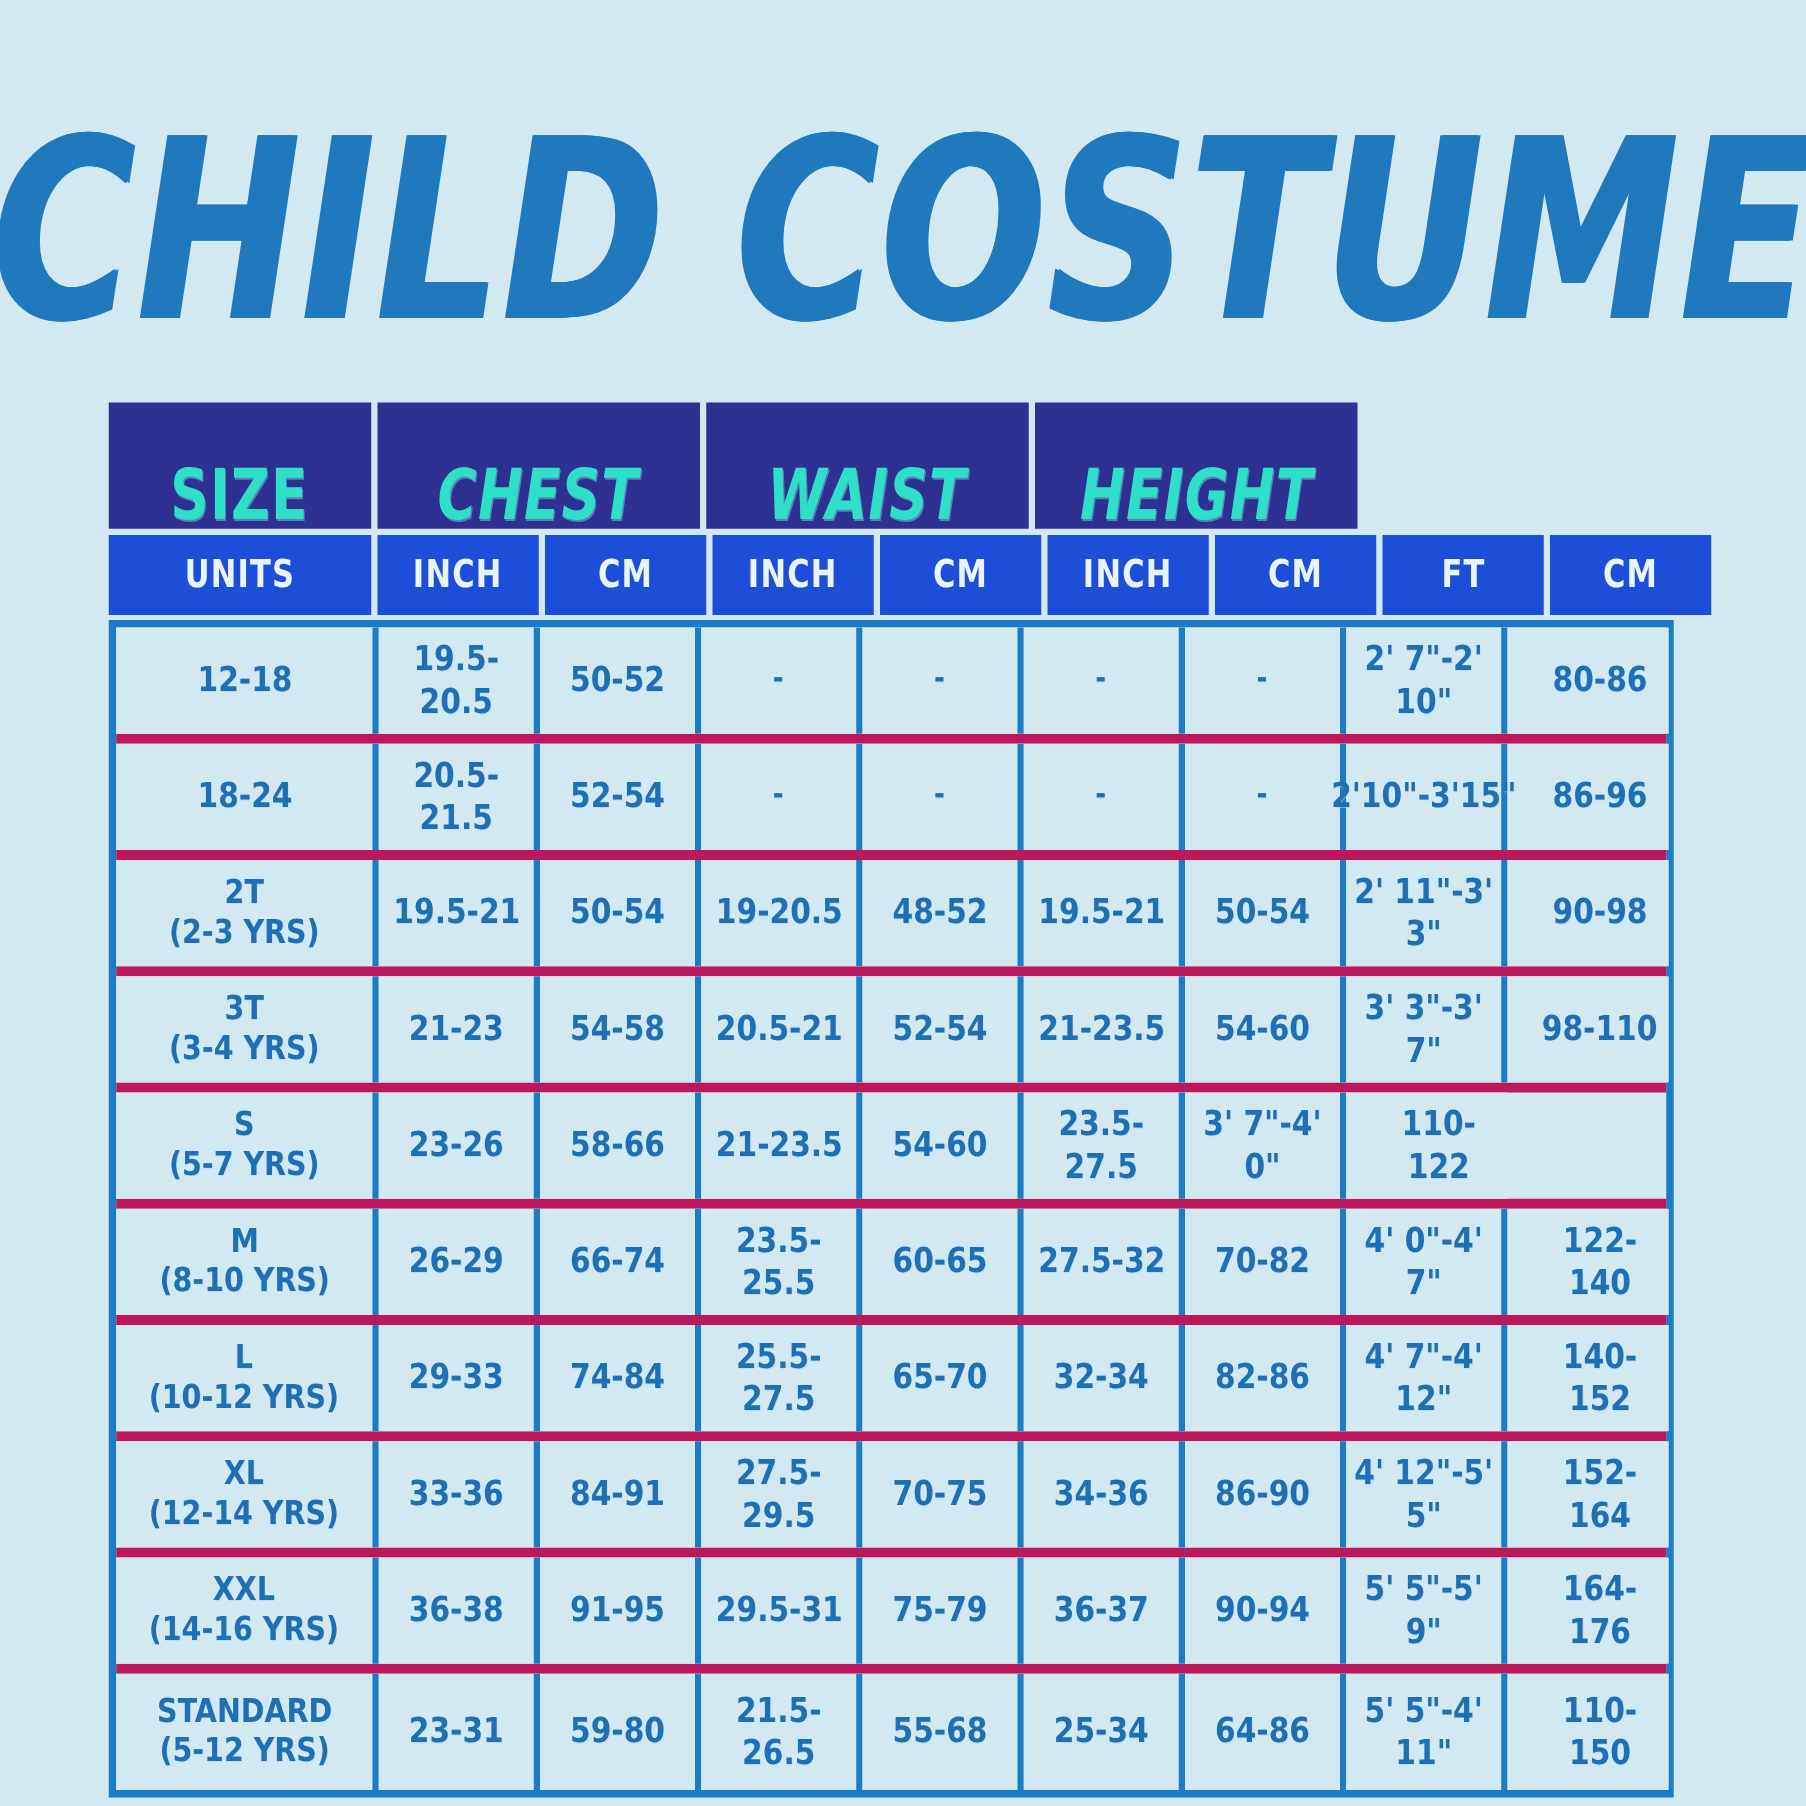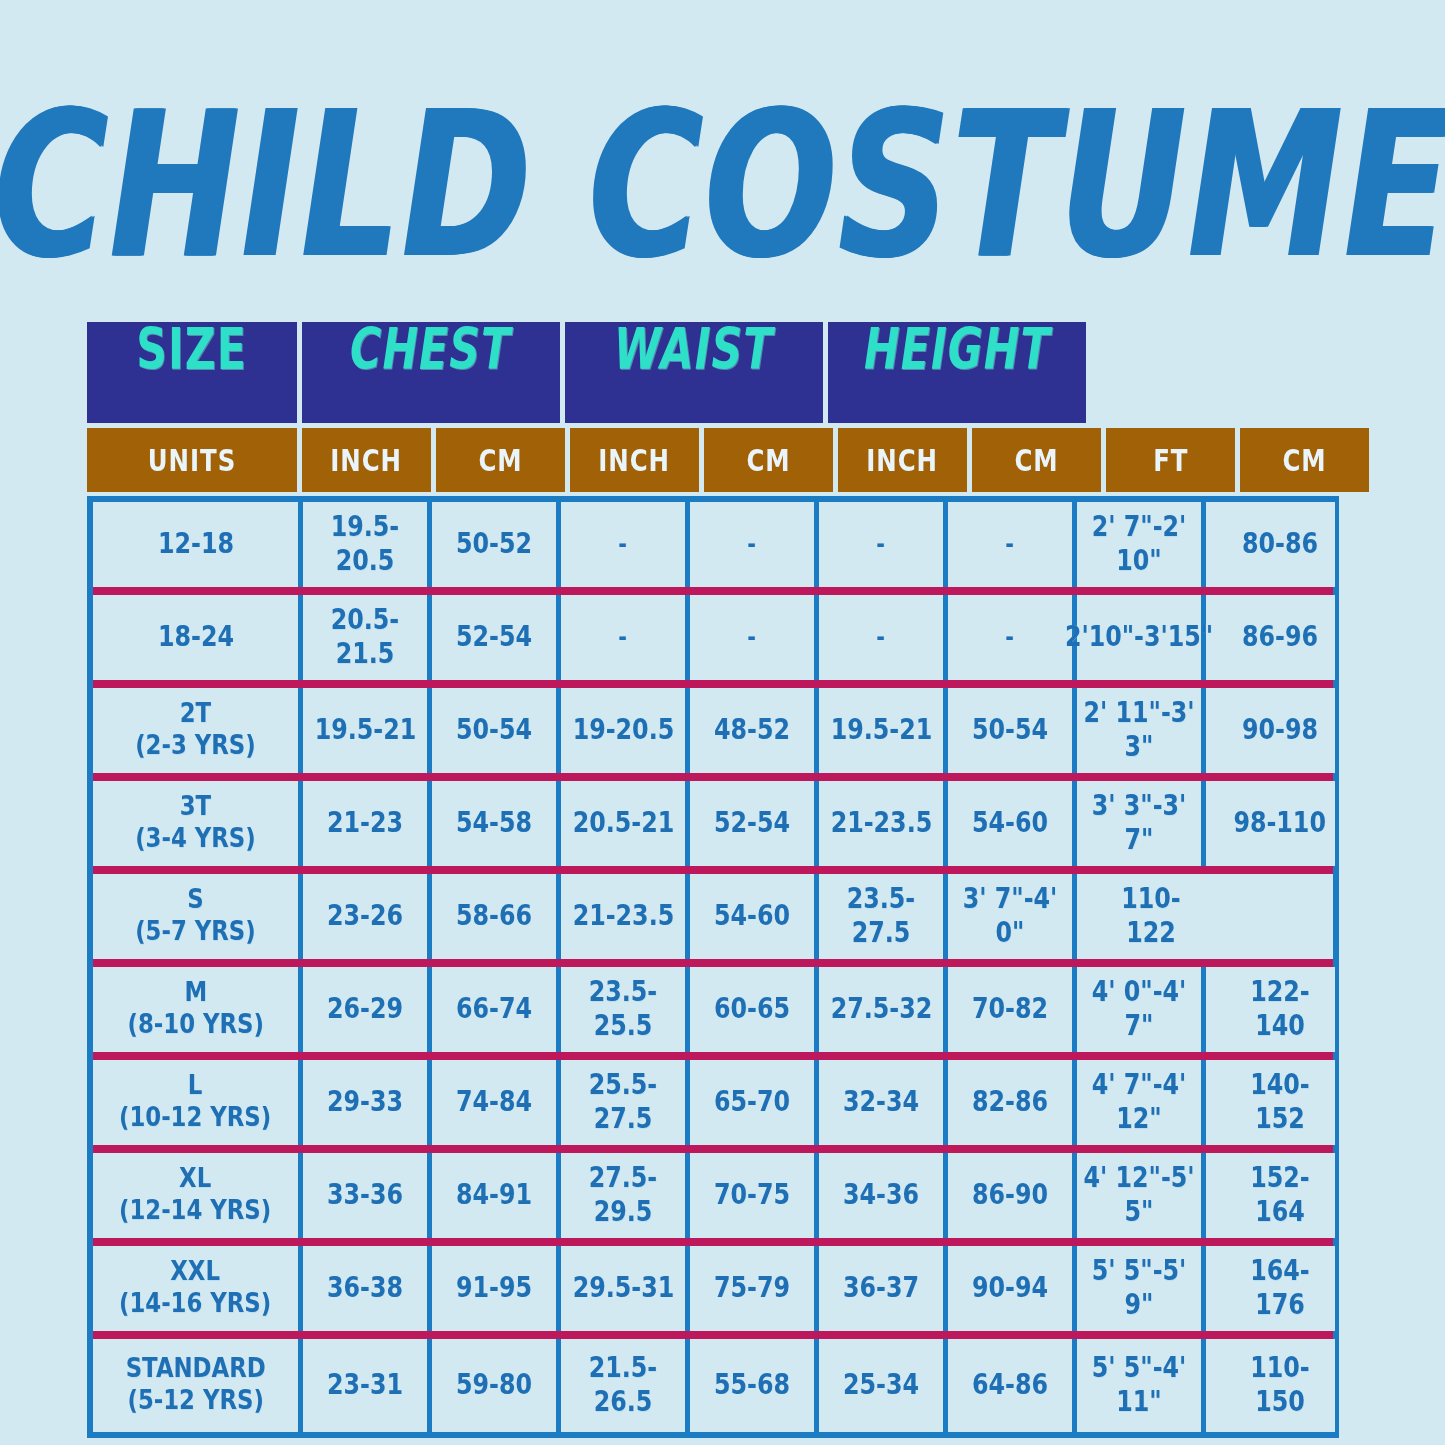--- a/index.html
+++ b/index.html
@@ -62,21 +62,21 @@
   }
 
   
   .row-group {
     height: 101px;
     gap: 5px;
   }
   .group-cell {
     background: #2e3192;
     display: flex;
-    align-items: flex-start;
+    align-items: flex-end;
     justify-content: center;
     box-sizing: border-box;
   }
   .group-label {
     color: #2fe0c8;
     font-family: "DejaVu Sans", sans-serif;
     font-weight: 700;
     font-size: 46px;
     letter-spacing: 1px;
     transform: scaleY(1.22) scaleX(0.93);
@@ -84,21 +84,21 @@
     white-space: nowrap;
   }
 
   
   .row-units {
     height: 64px;
     margin-top: 5px;
     gap: 5px;
   }
   .unit-cell {
-    background: #a16207;
+    background: #1d4ed8;
     display: flex;
     align-items: center;
     justify-content: center;
     box-sizing: border-box;
   }
   .unit-label {
     color: #e9f4fb;
     font-family: "DejaVu Sans", sans-serif;
     font-weight: 700;
     font-size: 26px;

